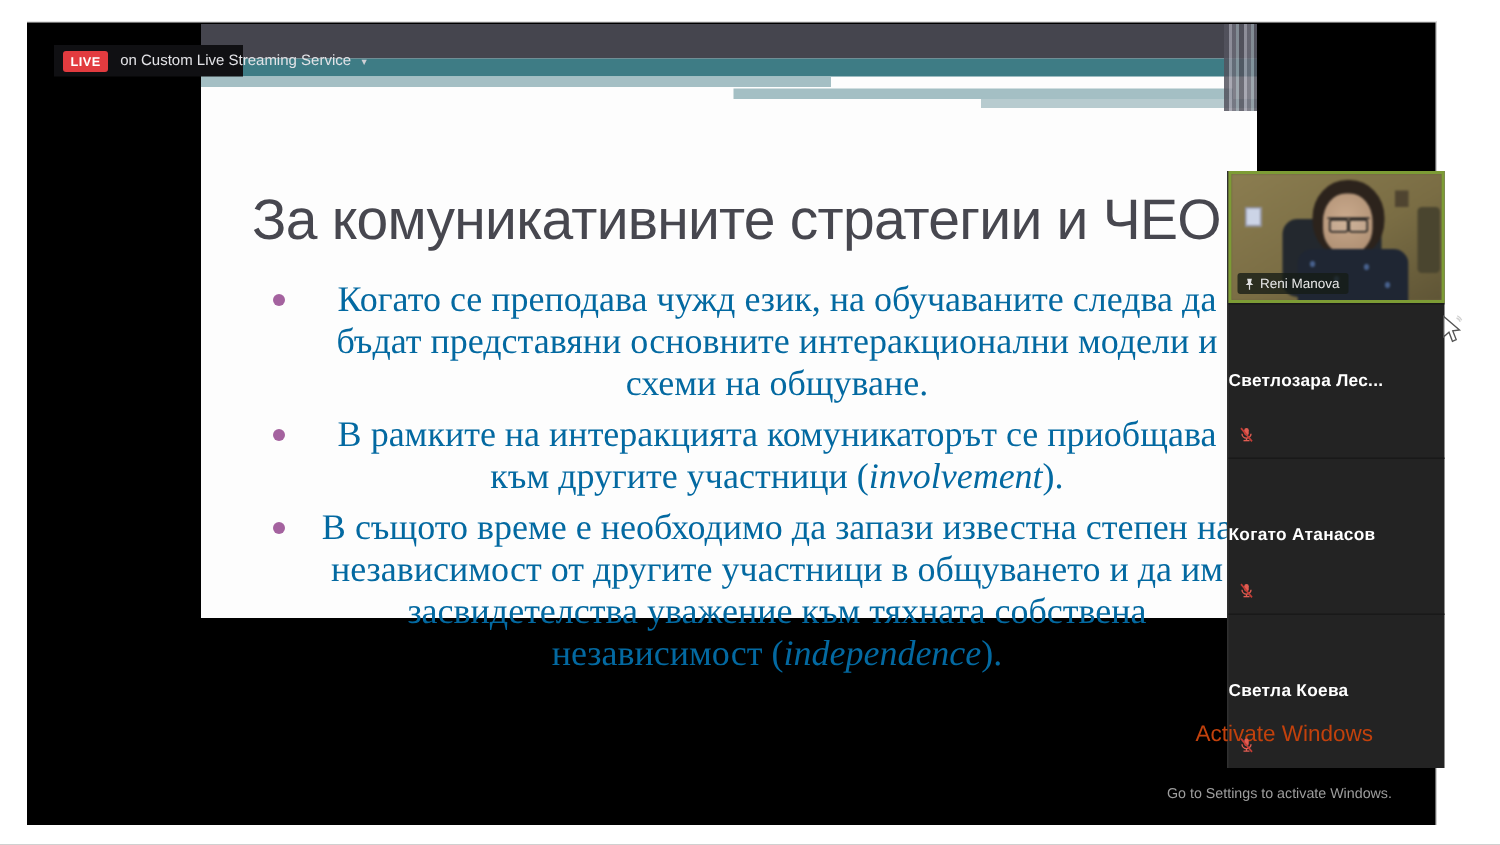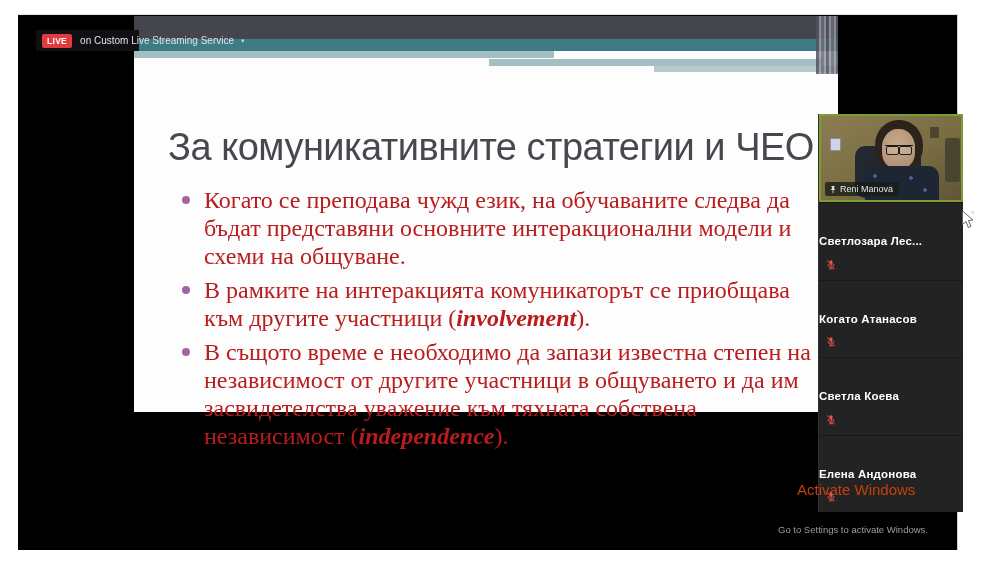--- a/index.html
+++ b/index.html
@@ -18,27 +18,27 @@
   .band-a { position:absolute; left:0; top:35px; width:420px; height:7px; background:#a4bfc4; }
   .band-b { position:absolute; left:355px; top:43px; width:333px; height:7px; background:#a4bfc4; }
   .band-c { position:absolute; left:520px; top:50px; width:184px; height:6px; background:#b7cbcf; }
   .edge-streaks { position:absolute; right:0; top:0; width:22px; height:58px;
       background:repeating-linear-gradient(90deg,#53535e 0 3px,#9a9aa6 3px 5px,#6a6a76 5px 8px,#8d98a0 8px 10px); opacity:.85; }
 
   .slide-title { position:absolute; left:34px; top:110px; width:664px;
       font-size:38px; letter-spacing:-0.5px; color:#47474f; font-weight:400; white-space:nowrap; }
 
   .bullets { position:absolute; left:46px; top:170px; width:652px; list-style:none;
-      font-family:"Liberation Serif", serif; font-size:24px; line-height:28px; color:#b91c1c; }
+      font-family:"Liberation Serif", serif; font-size:24px; line-height:28px; color:#0369a1;text-align:center; }
   .bullets li { position:relative; padding-left:24px; margin-bottom:6px; }
   .bullets li .dot { position:absolute; left:2px; top:10px; width:8px; height:8px; border-radius:50%; background:#a4629f; }
-  .bullets .kw { font-weight:bold; font-style:italic; }
+  .bullets .kw { font-weight:normal; font-style:italic; }
 
   
-  .live-bar { position:absolute; left:18px; top:15px; width:103px; height:21px; background:#101013;
+  .live-bar { position:absolute; left:18px; top:15px; width:126px; height:21px; background:#101013;
       display:flex; align-items:center; white-space:nowrap; z-index:6; }
   .live-badge { margin-left:6px; background:#e23b3f; color:#fff; font-size:8.5px; font-weight:bold;
       padding:2px 5px; border-radius:2px; letter-spacing:.3px; }
   .live-text { margin-left:8px; color:#e2e2e6; font-size:10px; }
   .live-caret { margin-left:7px; color:#cfcfd4; font-size:7px; }
 
   
   .panel { position:absolute; left:800px; top:99px; width:145px; height:398px; background:#232323;
       display:flex; flex-direction:column; border-left:1px solid #303030; }
   .tile-cam { position:relative; height:88px; border:2px solid #7d9c35; background:#6e6540; overflow:hidden; }
@@ -155,30 +155,20 @@
         <span class="tile-name">Светла Коева</span>
         <svg class="mic" width="10" height="12" viewBox="0 0 12 13">
           <rect x="4.2" y="0.8" width="3.6" height="6" rx="1.8" fill="#e25d52"></rect>
           <path d="M2.4 5.4 a3.6 3.6 0 0 0 7.2 0" fill="none" stroke="#e25d52" stroke-width="1.1"></path>
           <line x1="6" y1="9" x2="6" y2="10.8" stroke="#e25d52" stroke-width="1.1"></line>
           <line x1="3.6" y1="11" x2="8.4" y2="11" stroke="#e25d52" stroke-width="1.1"></line>
           <line x1="1.6" y1="1" x2="10.4" y2="11.6" stroke="#c33c35" stroke-width="1.3"></line>
         </svg>
       </div>
 
-      <div class="tile">
-        <span class="tile-name">Елена Андонова</span>
-        <svg class="mic" width="10" height="12" viewBox="0 0 12 13">
-          <rect x="4.2" y="0.8" width="3.6" height="6" rx="1.8" fill="#e25d52"></rect>
-          <path d="M2.4 5.4 a3.6 3.6 0 0 0 7.2 0" fill="none" stroke="#e25d52" stroke-width="1.1"></path>
-          <line x1="6" y1="9" x2="6" y2="10.8" stroke="#e25d52" stroke-width="1.1"></line>
-          <line x1="3.6" y1="11" x2="8.4" y2="11" stroke="#e25d52" stroke-width="1.1"></line>
-          <line x1="1.6" y1="1" x2="10.4" y2="11.6" stroke="#c33c35" stroke-width="1.3"></line>
-        </svg>
-      </div>
 
     </div>
 
     <div class="wm1">Activate Windows</div>
     <div class="wm2">Go to Settings to activate Windows.</div>
 
     <svg class="cursor" width="14" height="20" viewBox="0 0 14 20">
       <path d="M1.5 1 L1.5 14.5 L5 11.5 L7.3 17.5 L9.8 16.4 L7.5 10.5 L12 10 Z" fill="#ffffff" stroke="#555" stroke-width="0.9"></path>
       <path d="M10 2 a4 4 0 0 1 2.5 2.5 M10.5 0.5 a6 6 0 0 1 3 3" fill="none" stroke="#cfcfcf" stroke-width="0.9"></path>
     </svg>

